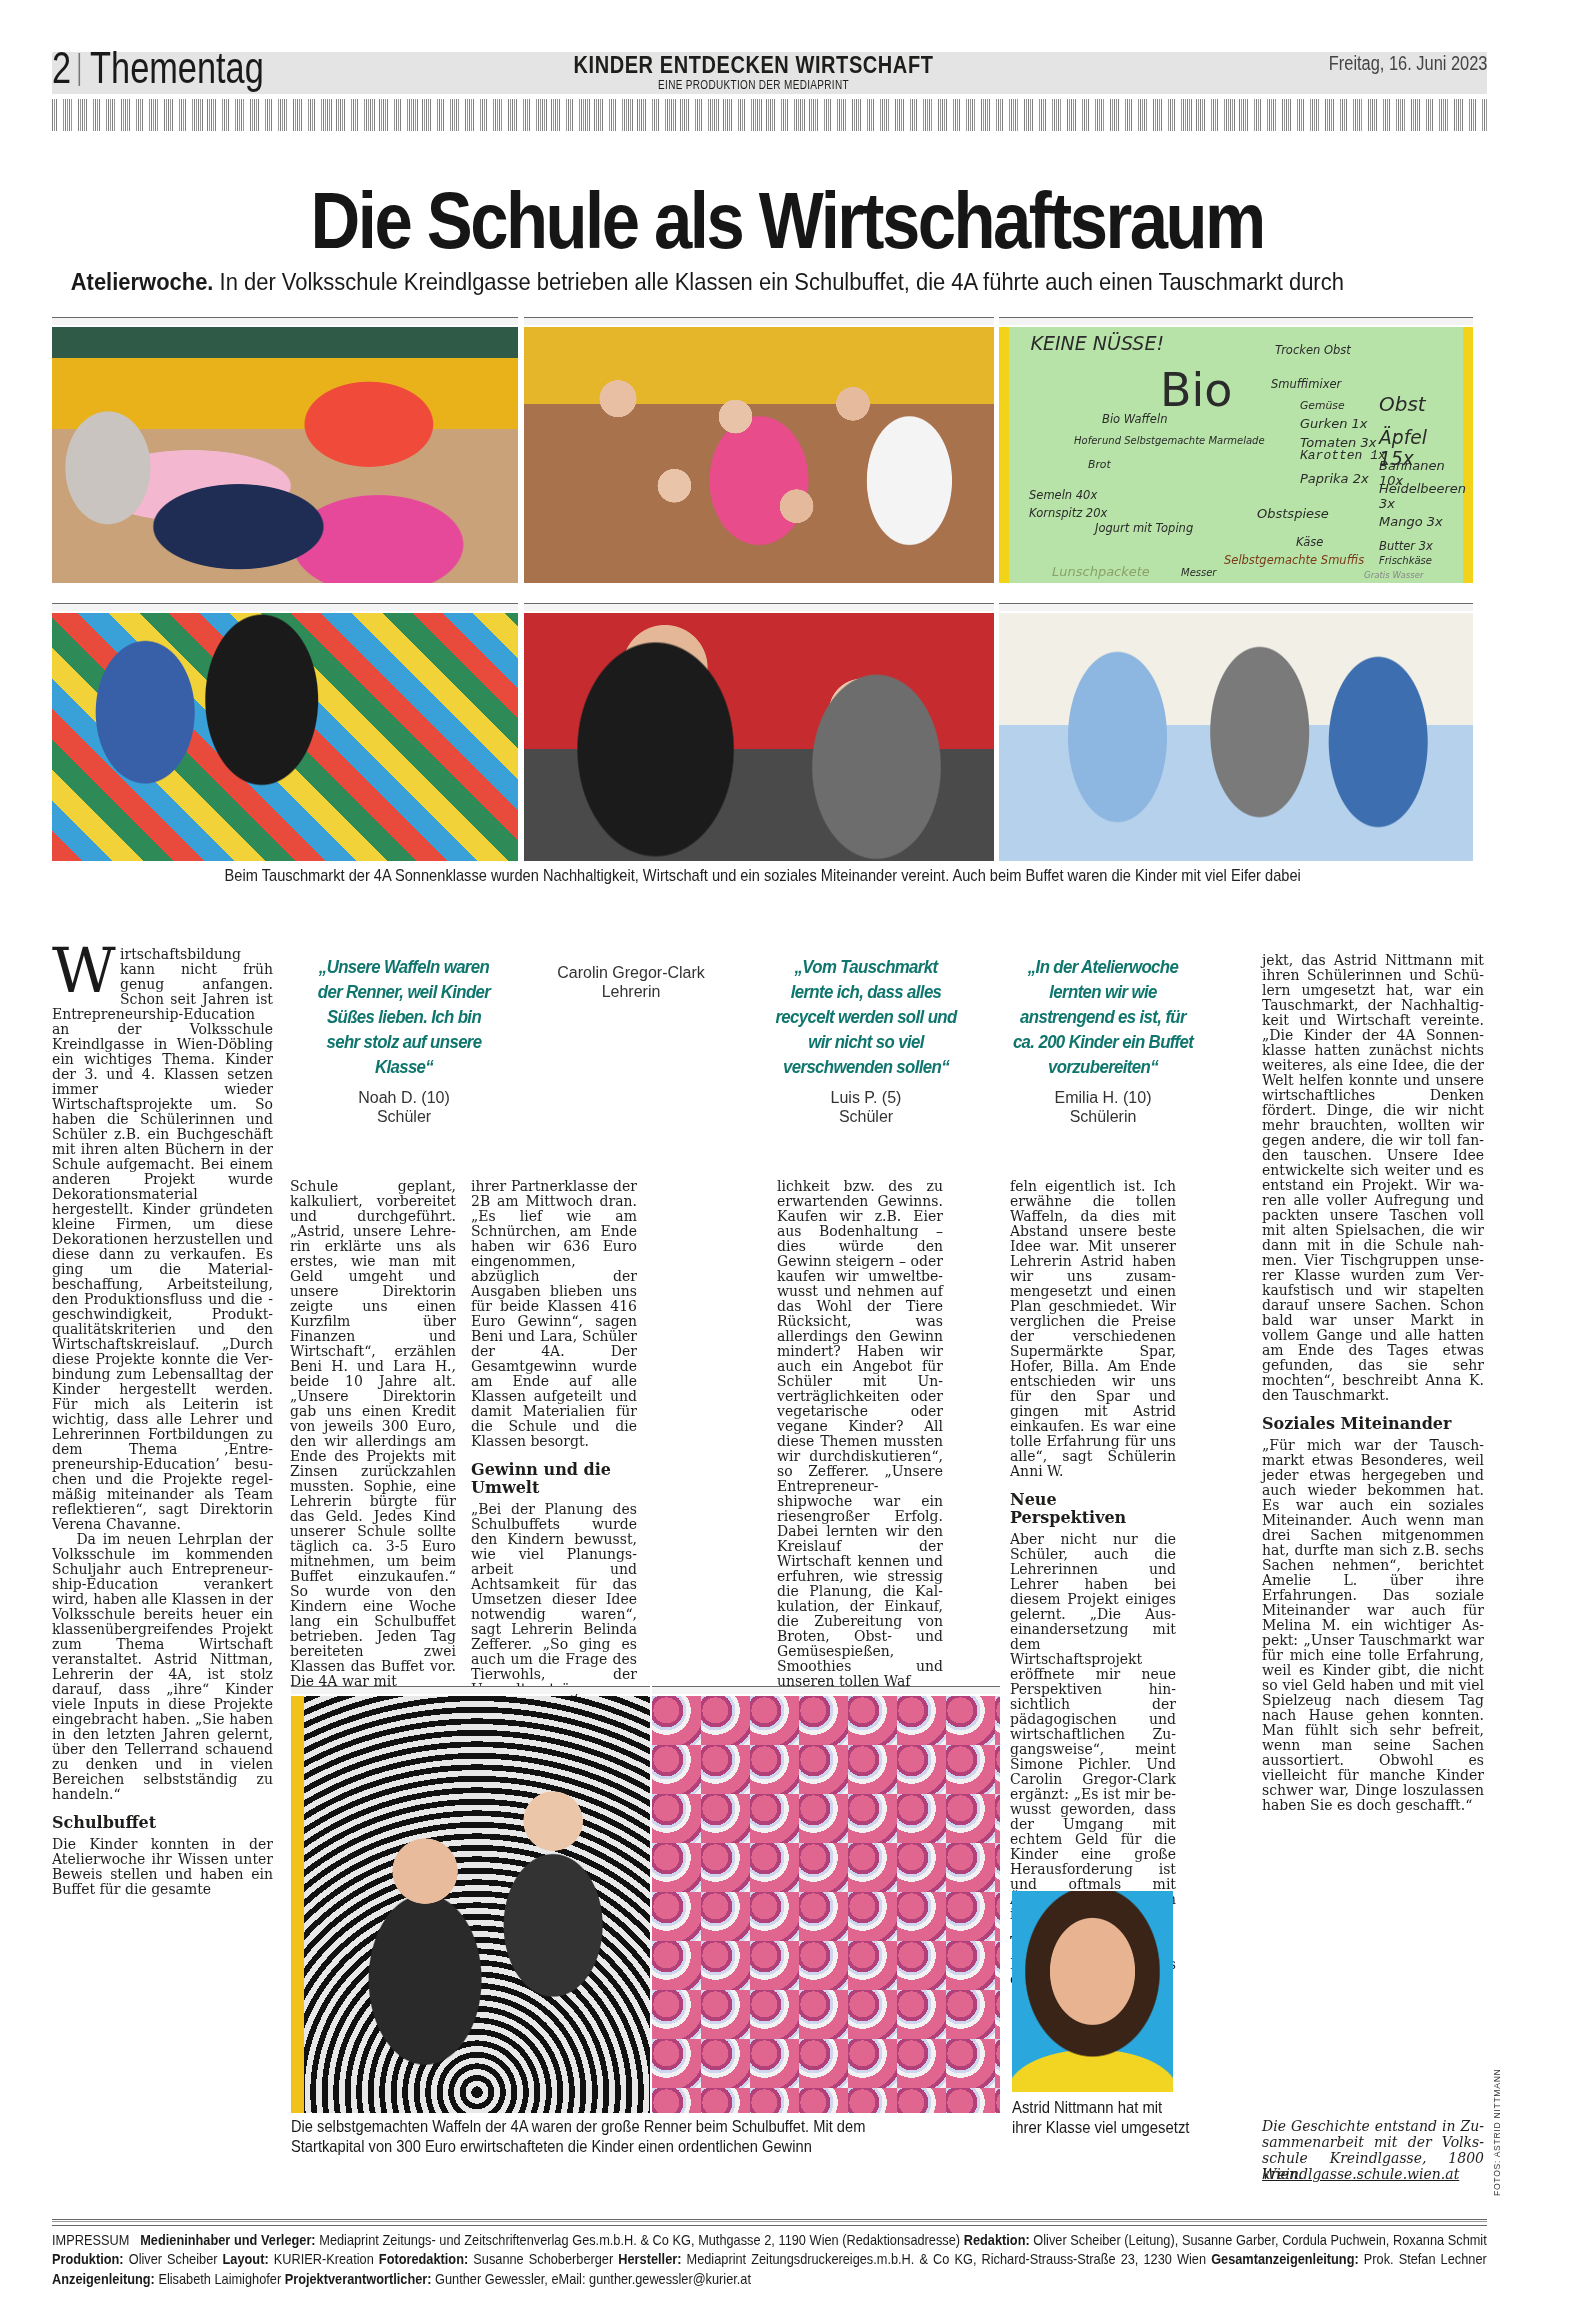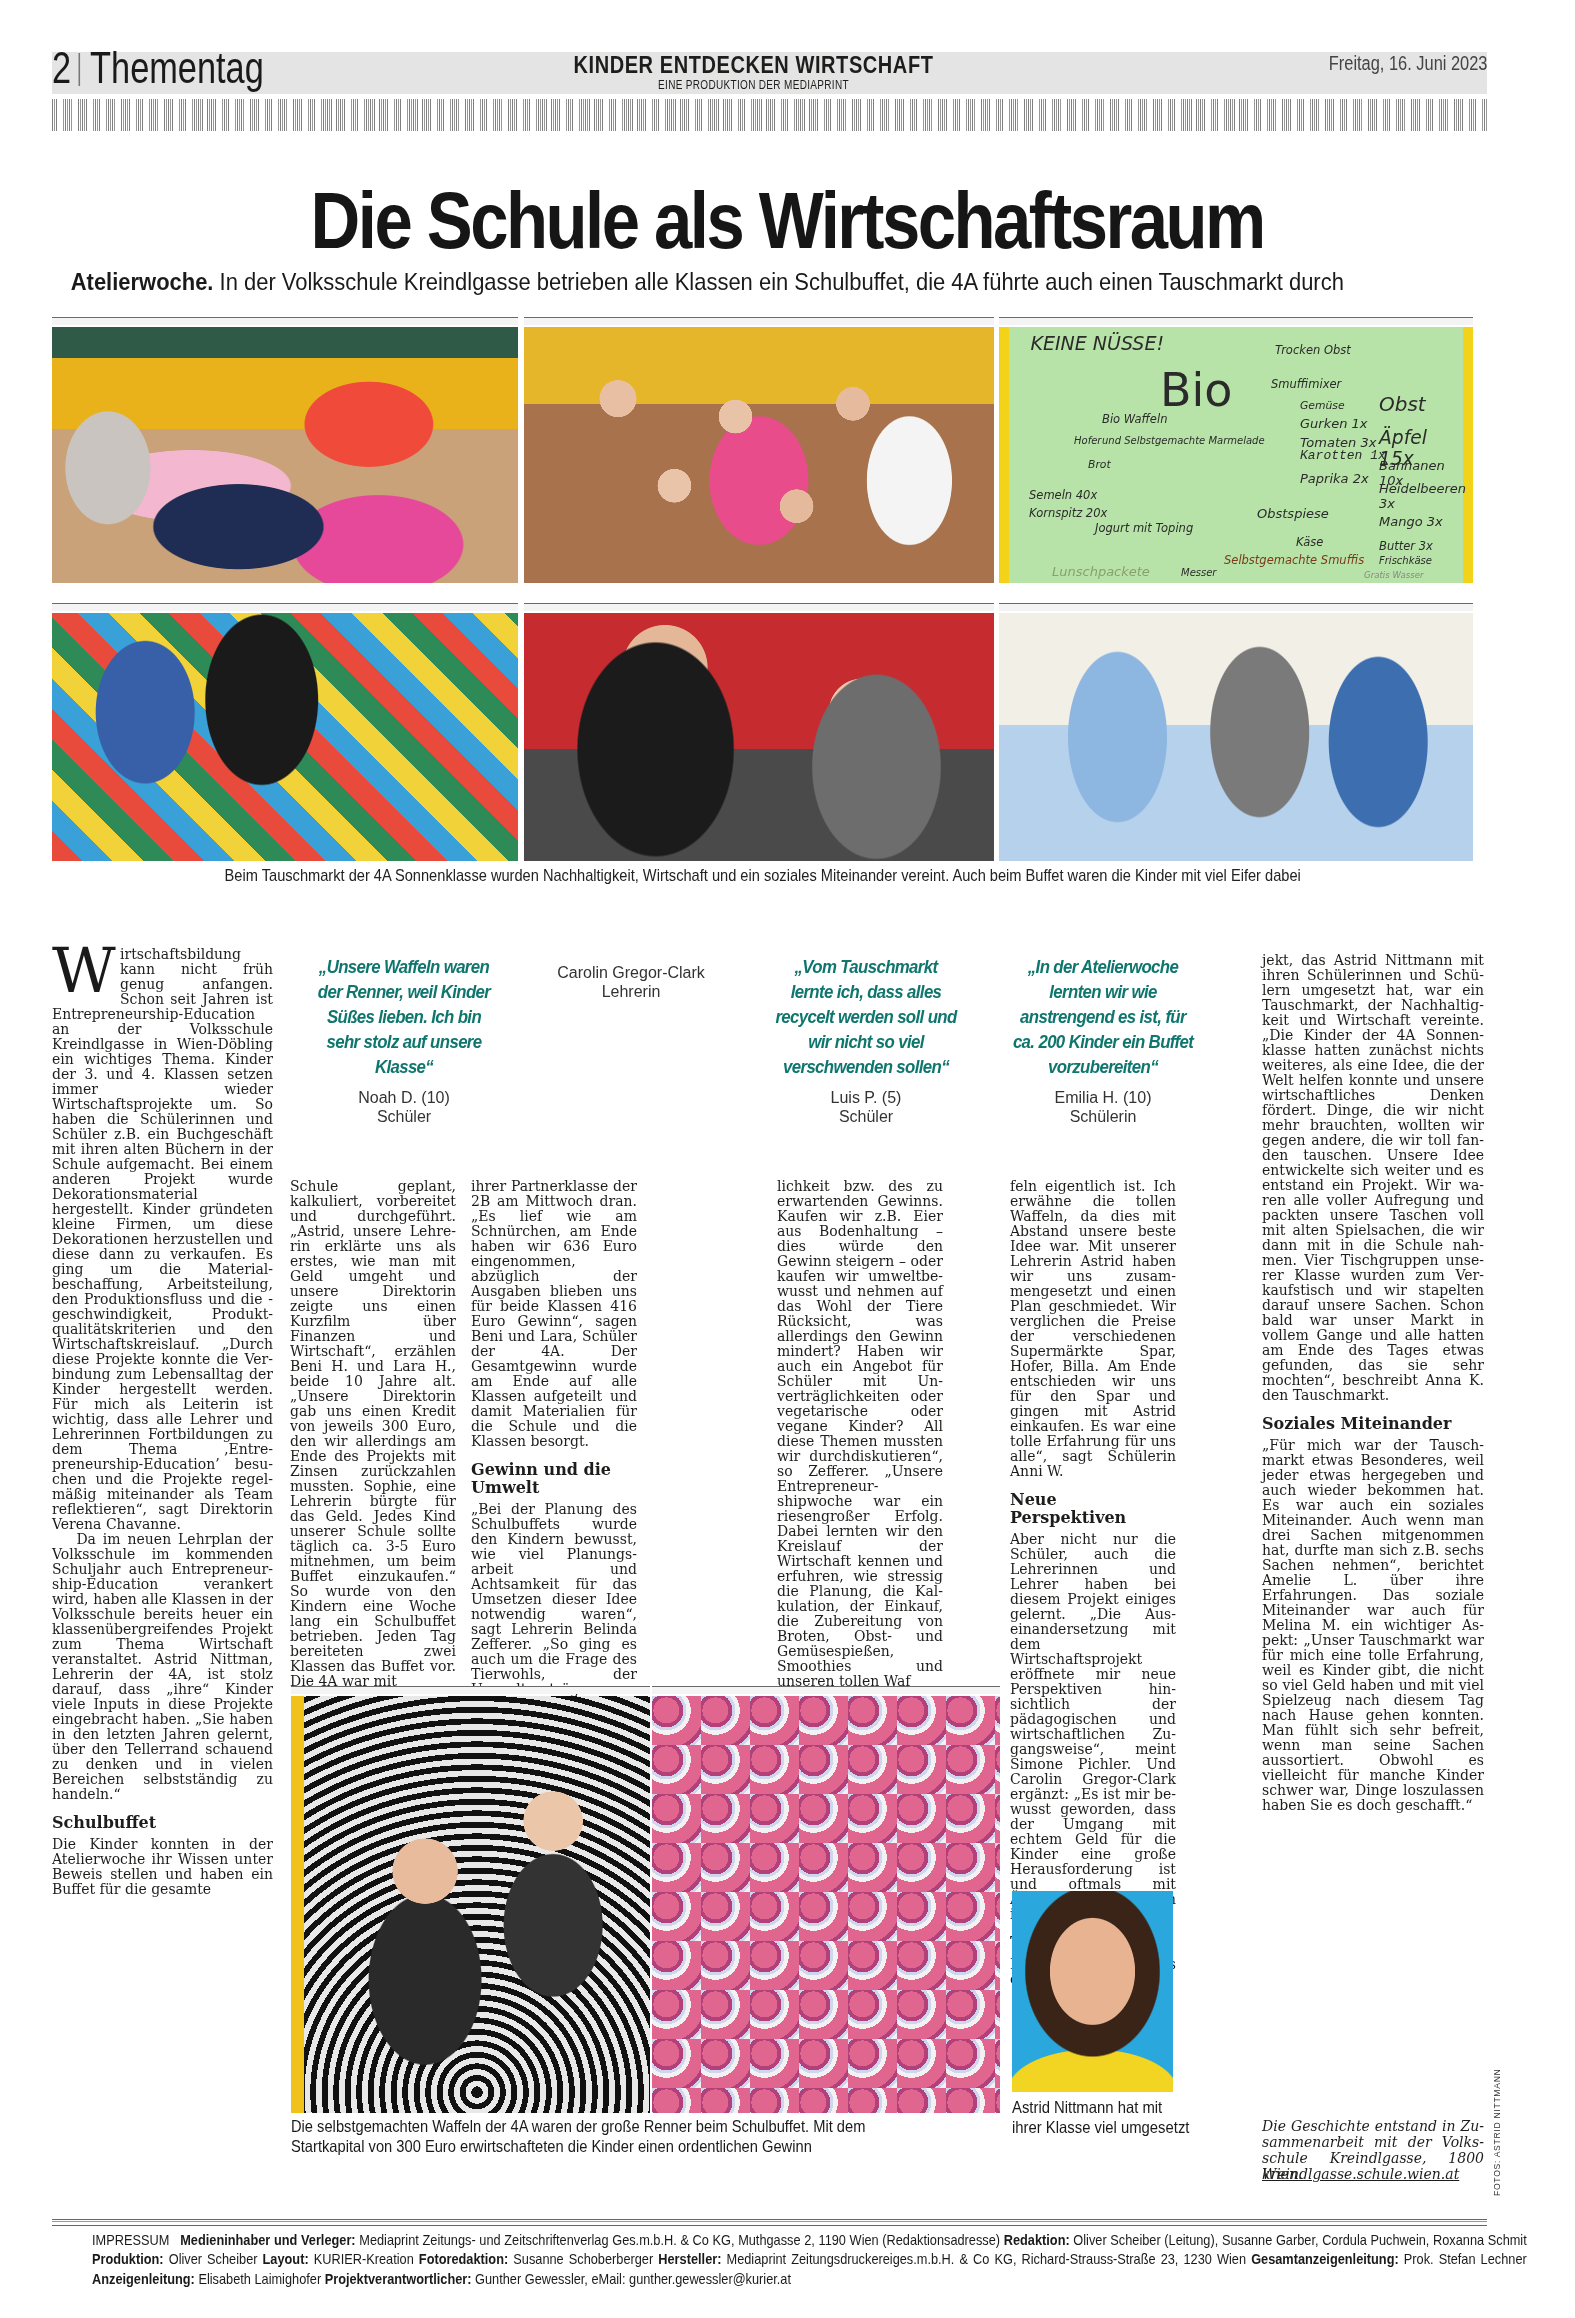--- a/index.html
+++ b/index.html
@@ -127,21 +127,21 @@
   .caption-portrait span { display: block; transform: scaleX(0.9); transform-origin: left top; white-space: nowrap; }
 
   .credit-note { position: absolute; left: 1262px; top: 2118px; width: 222px; font-family: "DejaVu Serif", serif; font-style: italic; font-size: 14px; line-height: 16px; text-align: justify; color: #1d1d1b; }
   .credit-url { position: absolute; left: 1262px; top: 2166px; font-family: "DejaVu Serif", serif; font-style: italic; font-size: 14px; line-height: 16px; color: #1d1d1b; text-decoration: underline; }
   .fotos { position: absolute; left: 1492px; top: 2081px; width: 129px; font-family: "Liberation Sans", sans-serif; font-size: 8.6px; letter-spacing: 0.7px; color: #333; transform: rotate(-90deg); transform-origin: left top; white-space: nowrap; }
   .fotos { top: 2196px; }
 
   
   .imp-rule { position: absolute; left: 52px; top: 2219px; width: 1435px; height: 6.5px; border-top: 1.4px solid #666; border-bottom: 1.4px solid #666; }
   .imp-rule::after { content: ""; position: absolute; left: 0; right: 0; top: 1.4px; height: 0.7px; background: #999; }
-  .impressum { position: absolute; left: 52px; top: 2230px; width: 1435px; font-family: "Liberation Sans", sans-serif; font-size: 15px; line-height: 19.4px; text-align: justify; color: #1a1a1a; margin-left: 40px; }
+  .impressum { position: absolute; left: 52px; top: 2230px; width: 1435px; font-family: "Liberation Sans", sans-serif; font-size: 15px; line-height: 19.4px; text-align: justify; color: #1a1a1a; }
   .impressum .inner { display: block; width: 1686px; transform: scaleX(0.851); transform-origin: left top; text-align: justify; }
   .impressum b { font-weight: bold; }
 </style>
 </head>
 <body>
 
 <div class="header"></div>
 <div class="hdr-page">
   <span class="num">2</span><span class="sep"></span><span>Thementag</span>
 </div>

